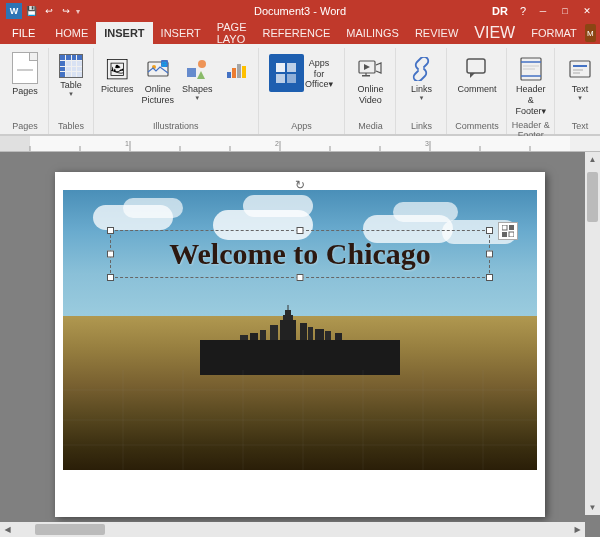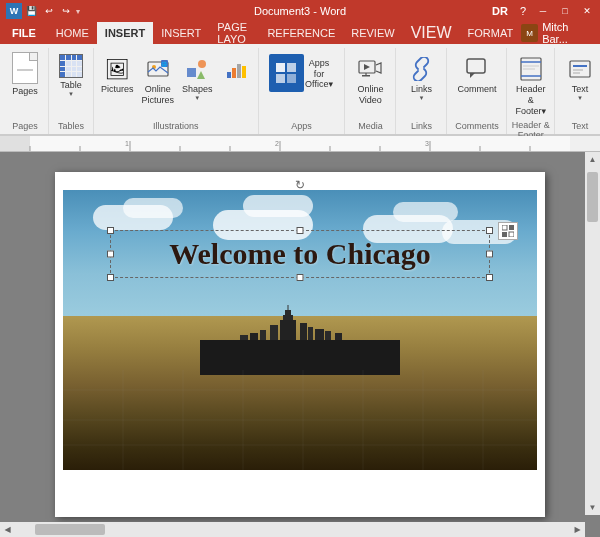--- a/index.html
+++ b/index.html
@@ -25,27 +25,28 @@
   <div style="margin-left:auto;display:flex;align-items:center;gap:4px;padding-right:4px;">
     <div style="background:#c0392b;color:white;font-size:11px;font-weight:bold;padding:0 4px;">DR</div>
     <div style="color:white;font-size:11px;cursor:pointer;padding:0 4px;">?</div>
     <div style="width:18px;height:16px;display:flex;align-items:center;justify-content:center;color:white;font-size:9px;cursor:pointer;">─</div>
     <div style="width:18px;height:16px;display:flex;align-items:center;justify-content:center;color:white;font-size:9px;cursor:pointer;">□</div>
     <div style="width:18px;height:16px;display:flex;align-items:center;justify-content:center;color:white;font-size:9px;cursor:pointer;">✕</div>
   </div>
 </div>
 
 <div style="height:22px; background:#c0392b; display:flex; align-items:stretch;">
-  <button style="background:#c0392b;color:white;padding:0 12px;font-size:11px;font-weight:bold;border:none;cursor:pointer;">FILE</button>
+  <button style="background:#c0392b;color:white;padding:0 12px;font-size:11px;font-weight:normal;border:none;cursor:pointer;">FILE</button>
   <div style="display:flex;align-items:stretch;">
     <div style="padding:0 8px;color:rgba(255,255,255,0.9);display:flex;align-items:center;font-size:11px;cursor:pointer;">HOME</div>
     <div style="padding:0 8px;color:white;display:flex;align-items:center;font-size:11px;cursor:pointer;background:#f0f0f0;color:#333;font-weight:600;">INSERT</div>
     <div style="padding:0 8px;color:rgba(255,255,255,0.9);display:flex;align-items:center;font-size:11px;cursor:pointer;">INSERT</div>
     <div style="padding:0 8px;color:rgba(255,255,255,0.9);display:flex;align-items:center;font-size:11px;cursor:pointer;">PAGE LAYO</div>
     <div style="padding:0 8px;color:rgba(255,255,255,0.9);display:flex;align-items:center;font-size:11px;cursor:pointer;">REFERENCE</div>
+    <div style="padding:0 8px;color:rgba(255,255,255,0.9);display:flex;align-items:center;font-size:11px;cursor:pointer;">MAILINGS</div>
     <div style="padding:0 8px;color:rgba(255,255,255,0.9);display:flex;align-items:center;font-size:11px;cursor:pointer;">REVIEW</div>
     <div style="padding:0 8px;color:rgba(255,255,255,0.9);display:flex;align-items:center;font-size:16px;cursor:pointer;">VIEW</div>
     <div style="padding:0 8px;color:rgba(255,255,255,0.9);display:flex;align-items:center;font-size:11px;cursor:pointer;">FORMAT</div>
   </div>
   <div style="margin-left:auto;display:flex;align-items:center;gap:4px;padding-right:6px;">
     <div style="width:18px;height:18px;background:#8b4513;border-radius:2px;display:flex;align-items:center;justify-content:center;">
       <span style="color:white;font-size:8px;">M</span>
     </div>
     <span style="color:white;font-size:11px;">Mitch Bar...</span>
 

